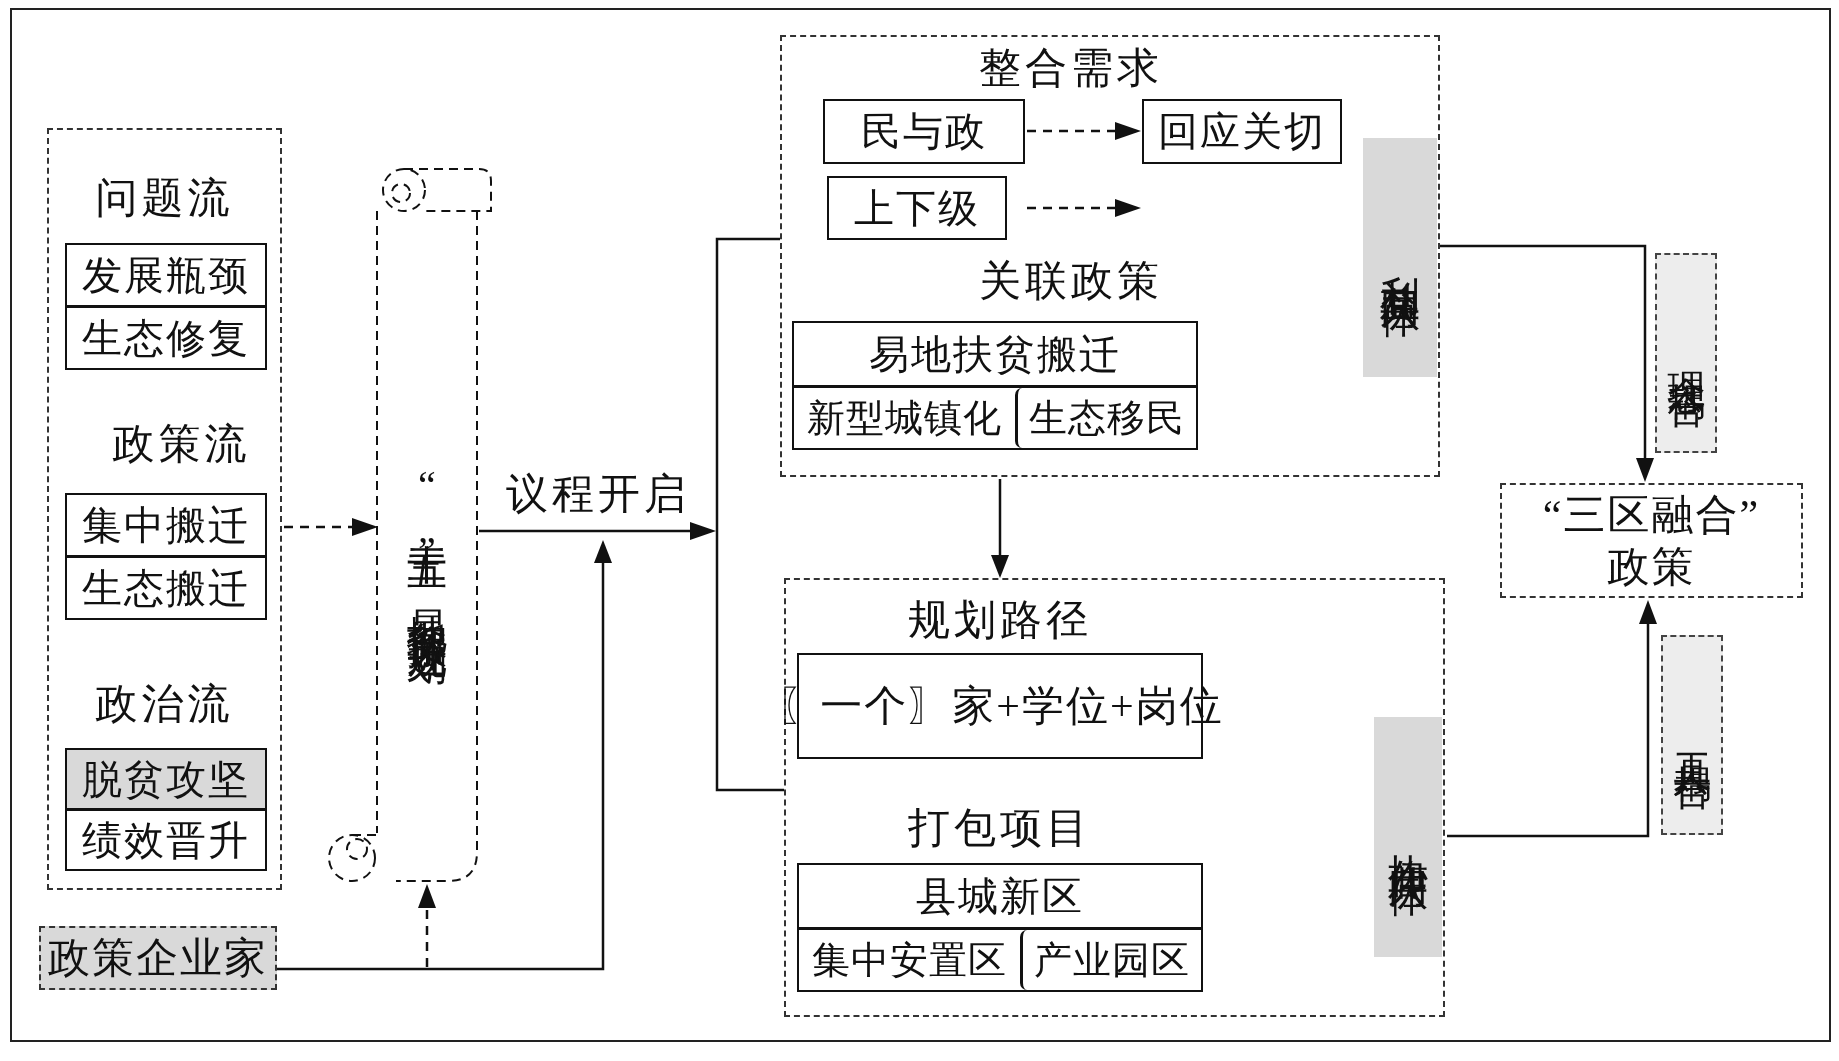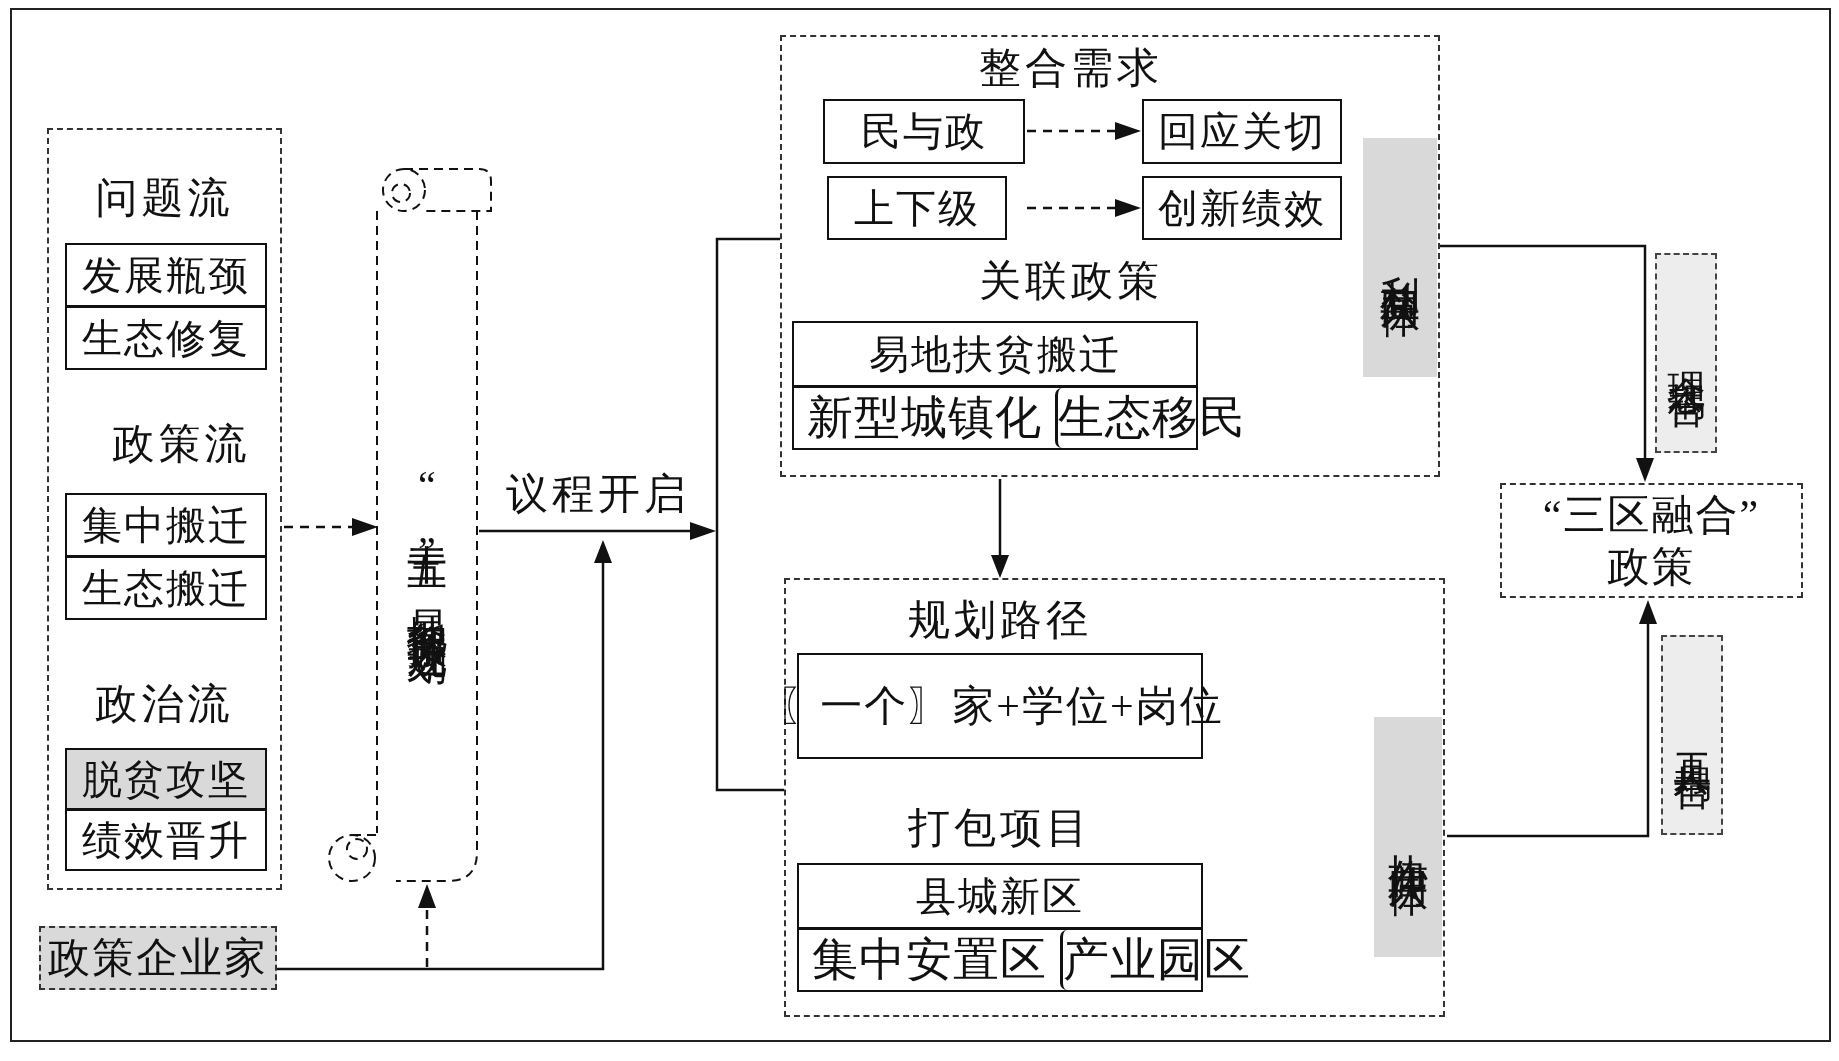--- a/index.html
+++ b/index.html
@@ -18,21 +18,21 @@
   .celltext{font-size:40px;letter-spacing:2px;white-space:nowrap;}
   .stack{background:#fff;border:2px solid #111;}
   .stack .cell{height:60px;display:flex;align-items:center;justify-content:center;}
   .stack .cell + .cell{border-top:3px solid #111;}
   .gray{background:#d9d9d9;}
   .vtext{writing-mode:vertical-rl;text-orientation:upright;letter-spacing:6px;
          display:flex;align-items:center;justify-content:center;}
   .couple{background:#ededed;border:2px dashed #444;font-size:38px;}
   .community{font-size:40px;}
   .scrolltext{font-size:40px;letter-spacing:5px;}
-  .smallcell{font-size:46px;letter-spacing:1px;white-space:nowrap;margin-left:13px;}
+  .smallcell{font-size:38px;letter-spacing:1px;white-space:nowrap;margin-left:13px;}
   .twocol{display:flex;}
   .twocol > div{flex:1;display:flex;align-items:center;justify-content:center;height:60px;}
   .twocol > div + div{border-left:3px solid #111;border-radius:7px;}
   .rowdiv{border-top:3px solid #111;}
 </style>
 </head>
 <body>
 
 <div class="canvas">
 
@@ -105,21 +105,20 @@
   <div class="abs vtext scrolltext" style="left:400px;top:238px;width:54px;height:604px;">“十三五”易地扶贫搬迁规划</div>
 
   <div class="abs ctr title" style="left:498px;top:471px;width:200px;height:46px;">议程开启</div>
 
   <div class="abs dashedbox" style="left:780px;top:35px;width:660px;height:442px;"></div>
   <div class="abs ctr title" style="left:900px;top:44px;width:342px;height:48px;">整合需求</div>
 
   <div class="abs ctr solidbox celltext" style="left:823px;top:99px;width:202px;height:65px;">民与政</div>
   <div class="abs ctr solidbox celltext" style="left:1142px;top:99px;width:200px;height:65px;">回应关切</div>
   <div class="abs ctr solidbox celltext" style="left:827px;top:176px;width:180px;height:64px;">上下级</div>
-  <div class="abs ctr solidbox celltext" style="left:1142px;top:176px;width:200px;height:64px;">创新绩效</div>
 
   <div class="abs ctr title" style="left:900px;top:258px;width:342px;height:46px;">关联政策</div>
   <div class="abs stack" style="left:792px;top:321px;width:406px;">
     <div class="cell celltext" style="height:62px;">易地扶贫搬迁</div>
     <div class="twocol rowdiv">
       <div class="smallcell">新型城镇化</div>
       <div class="smallcell">生态移民</div>
     </div>
   </div>
 

